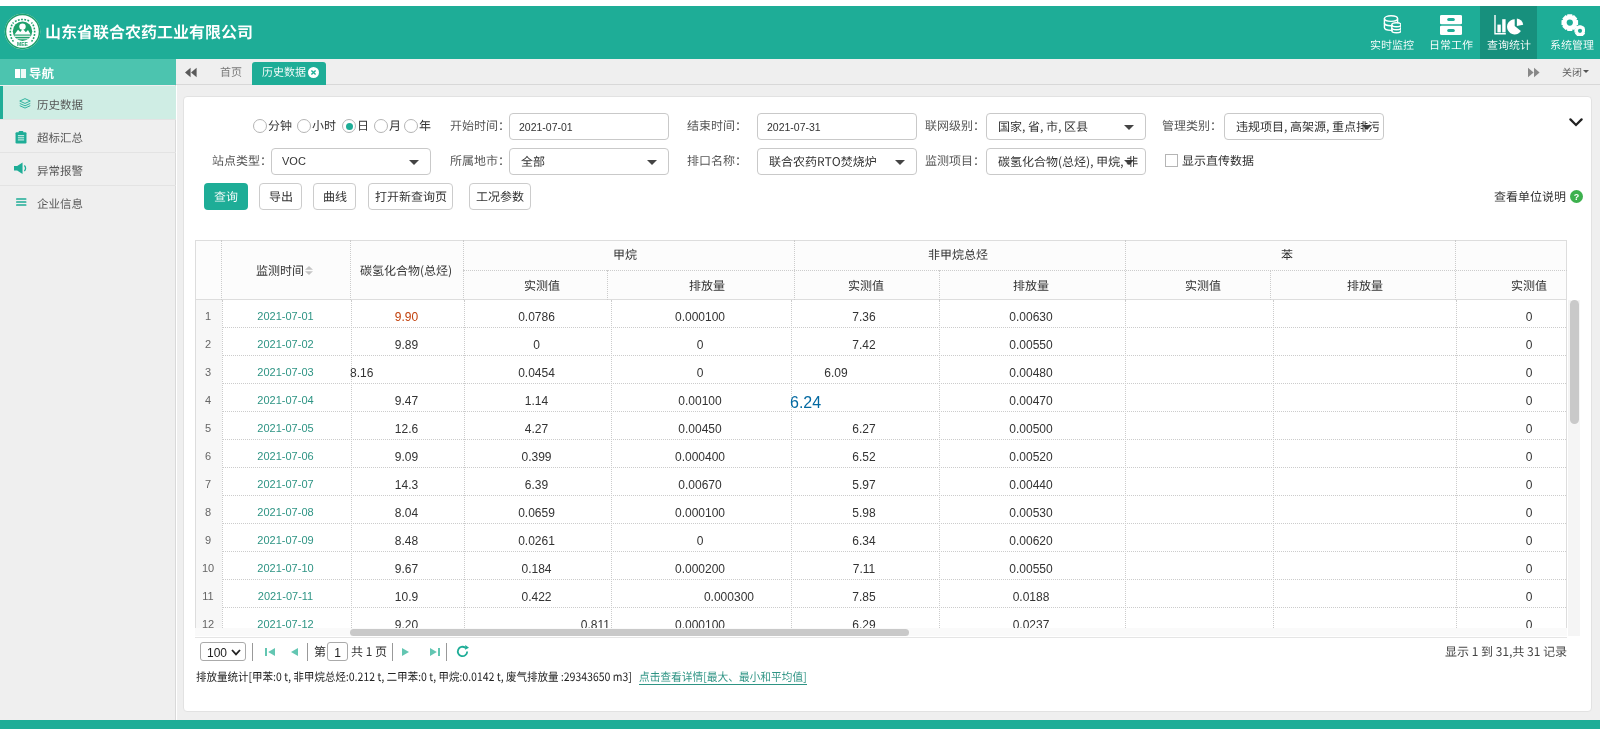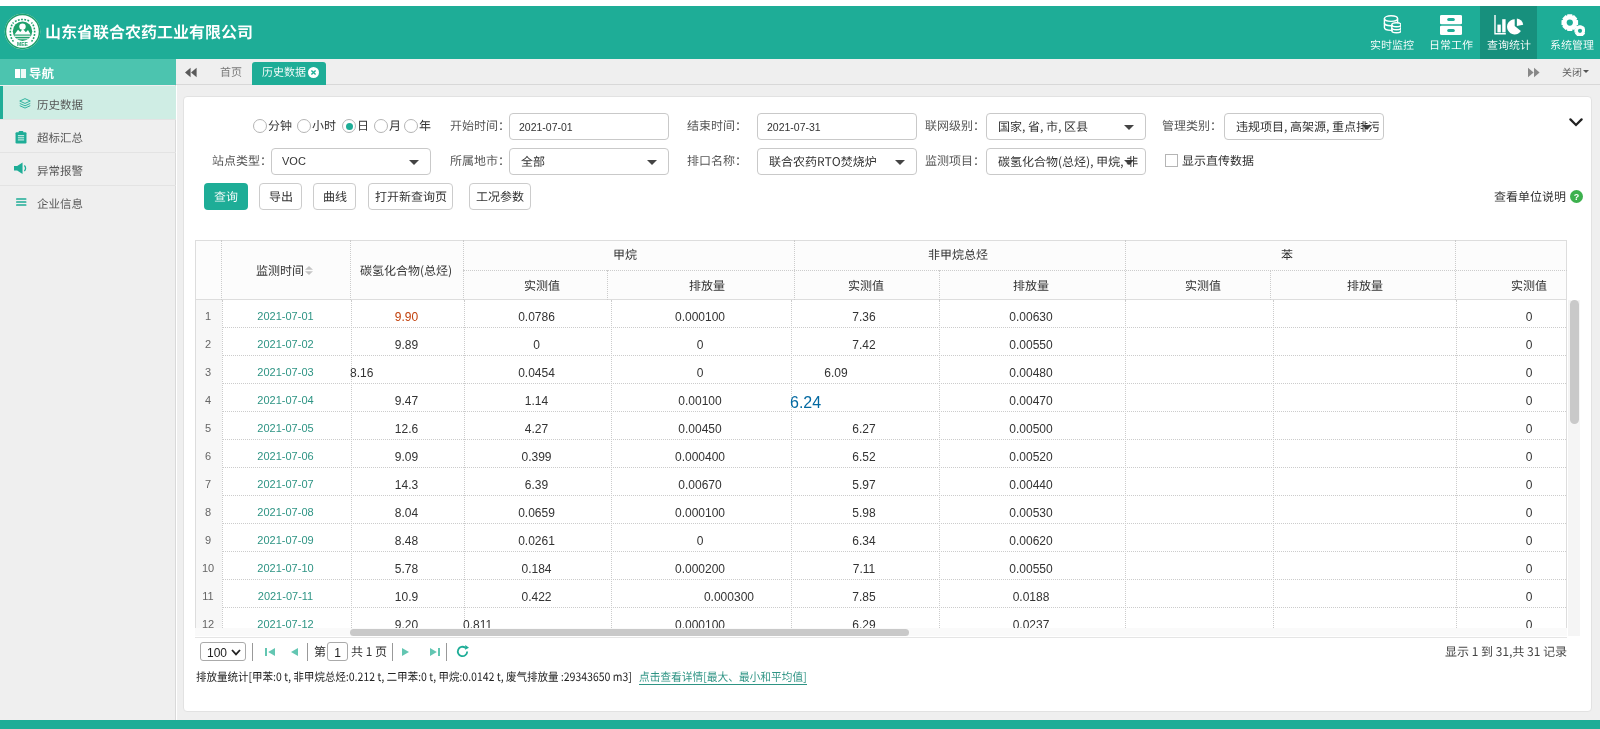--- a/index.html
+++ b/index.html
@@ -854,38 +854,38 @@
 <div class="ab" style="left:195px;top:534px;width:26px;text-align:center;font-size:11px;color:#666">9</div>
 <div class="ab" style="left:221px;top:534px;width:129px;text-align:center;font-size:11px;color:#2E9484">2021-07-09</div>
 <div class="ab" style="left:350.0px;top:534px;width:113px;text-align:center;font-size:12px;color:#333">8.48</div>
 <div class="ab" style="left:463.0px;top:534px;width:147px;text-align:center;font-size:12px;color:#333">0.0261</div>
 <div class="ab" style="left:610.0px;top:534px;width:180px;text-align:center;font-size:12px;color:#333">0</div>
 <div class="ab" style="left:790.0px;top:534px;width:148px;text-align:center;font-size:12px;color:#333">6.34</div>
 <div class="ab" style="left:938.0px;top:534px;width:186px;text-align:center;font-size:12px;color:#333">0.00620</div>
 <div class="ab" style="left:1473.0px;top:534px;width:112px;text-align:center;font-size:12px;color:#333">0</div>
 <div class="ab" style="left:195px;top:562px;width:26px;text-align:center;font-size:11px;color:#666">10</div>
 <div class="ab" style="left:221px;top:562px;width:129px;text-align:center;font-size:11px;color:#2E9484">2021-07-10</div>
-<div class="ab" style="left:350.0px;top:562px;width:113px;text-align:center;font-size:12px;color:#333">5.78</div>
+<div class="ab" style="left:350.0px;top:562px;width:113px;text-align:center;font-size:12px;color:#333">9.67</div>
 <div class="ab" style="left:463.0px;top:562px;width:147px;text-align:center;font-size:12px;color:#333">0.184</div>
 <div class="ab" style="left:610.0px;top:562px;width:180px;text-align:center;font-size:12px;color:#333">0.000200</div>
 <div class="ab" style="left:790.0px;top:562px;width:148px;text-align:center;font-size:12px;color:#333">7.11</div>
 <div class="ab" style="left:938.0px;top:562px;width:186px;text-align:center;font-size:12px;color:#333">0.00550</div>
 <div class="ab" style="left:1473.0px;top:562px;width:112px;text-align:center;font-size:12px;color:#333">0</div>
 <div class="ab" style="left:195px;top:590px;width:26px;text-align:center;font-size:11px;color:#666">11</div>
 <div class="ab" style="left:221px;top:590px;width:129px;text-align:center;font-size:11px;color:#2E9484">2021-07-11</div>
 <div class="ab" style="left:350.0px;top:590px;width:113px;text-align:center;font-size:12px;color:#333">10.9</div>
 <div class="ab" style="left:463.0px;top:590px;width:147px;text-align:center;font-size:12px;color:#333">0.422</div>
 <div class="ab" style="left:574px;top:590px;width:180px;text-align:right;font-size:12px;color:#333">0.000300</div>
 <div class="ab" style="left:790.0px;top:590px;width:148px;text-align:center;font-size:12px;color:#333">7.85</div>
 <div class="ab" style="left:938.0px;top:590px;width:186px;text-align:center;font-size:12px;color:#333">0.0188</div>
 <div class="ab" style="left:1473.0px;top:590px;width:112px;text-align:center;font-size:12px;color:#333">0</div>
 <div class="ab" style="left:195px;top:618px;width:26px;text-align:center;font-size:11px;color:#666">12</div>
 <div class="ab" style="left:221px;top:618px;width:129px;text-align:center;font-size:11px;color:#2E9484">2021-07-12</div>
 <div class="ab" style="left:350.0px;top:618px;width:113px;text-align:center;font-size:12px;color:#333">9.20</div>
-<div class="ab" style="left:463.0px;top:618px;width:147px;text-align:left;font-size:12px;color:#333">0.811</div>
+<div class="ab" style="left:463.0px;top:618px;width:147px;text-align:right;font-size:12px;color:#333">0.811</div>
 <div class="ab" style="left:610.0px;top:618px;width:180px;text-align:center;font-size:12px;color:#333">0.000100</div>
 <div class="ab" style="left:790.0px;top:618px;width:148px;text-align:center;font-size:12px;color:#333">6.29</div>
 <div class="ab" style="left:938.0px;top:618px;width:186px;text-align:center;font-size:12px;color:#333">0.0237</div>
 <div class="ab" style="left:1473.0px;top:618px;width:112px;text-align:center;font-size:12px;color:#333">0</div>
 <div class="ab" style="left:195px;top:628px;width:1372px;height:8px;background:#fafafa"></div>
 <div class="ab" style="left:350px;top:628.5px;width:559px;height:7px;background:#c9c9c9;border-radius:4px"></div>
 <div class="ab" style="left:1568px;top:300px;width:12px;height:336px;background:#f5f5f5"></div>
 <div class="ab" style="left:1569.5px;top:300px;width:9px;height:124px;background:#c9c9c9;border-radius:5px"></div>
 <div class="ab" style="left:195px;top:637px;width:1372px;height:1px;background:#e5e5e5"></div>
 <div class="ab" style="left:200px;top:642px;width:46px;height:19px;border:1px solid #aaa;border-radius:3px;background:#fff"></div>

